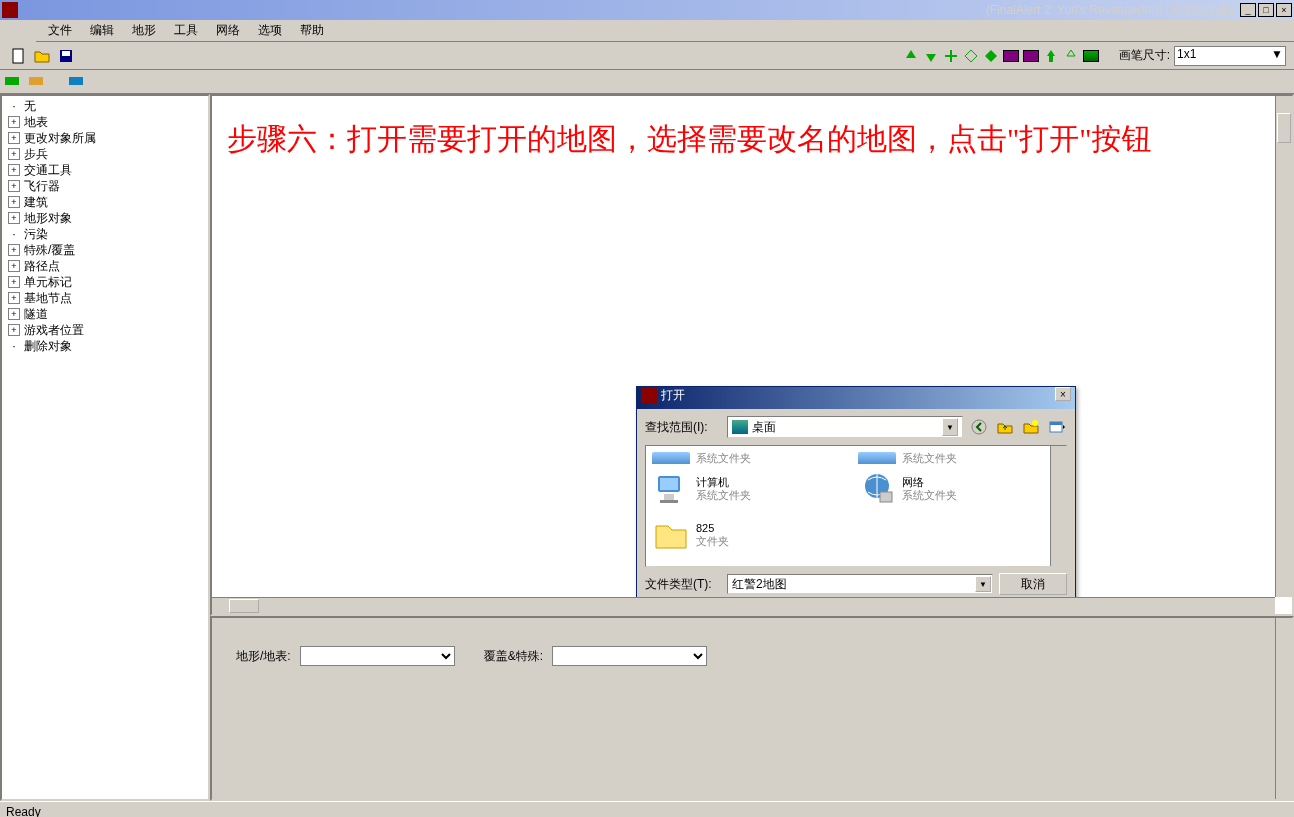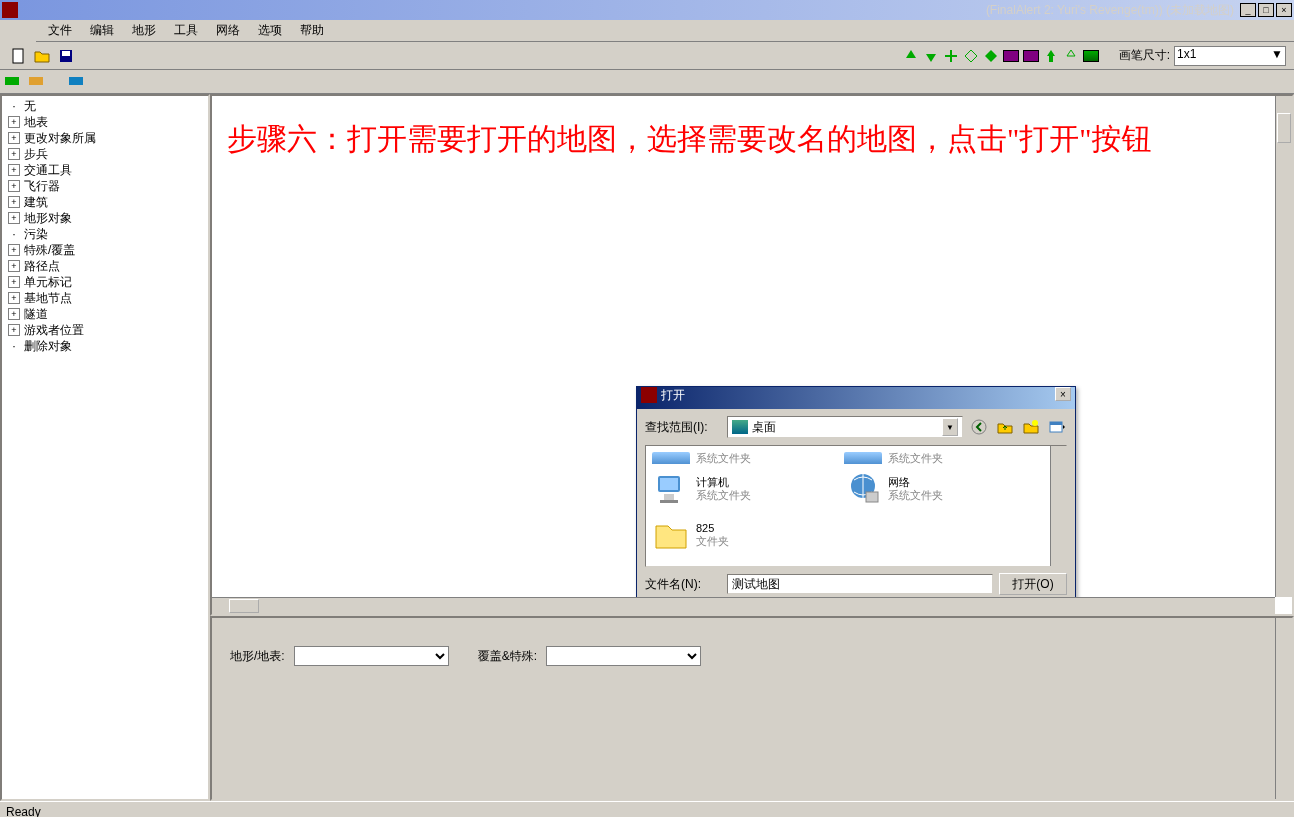--- a/index.html
+++ b/index.html
@@ -26,38 +26,38 @@
 .tree-item .expander { width: 12px; height: 12px; border: 1px solid #808080; display: flex; align-items: center; justify-content: center; font-size: 9px; margin-right: 4px; background: #fff; }
 .tree-item .dash { width: 12px; margin-right: 4px; text-align: center; }
 .canvas-area { flex: 1; display: flex; flex-direction: column; }
 .canvas-main { flex: 1; background: #fff; border: 2px inset #d4d0c8; position: relative; overflow: hidden; }
 .overlay-text { position: absolute; top: 20px; left: 15px; right: 40px; color: #ff0000; font-size: 30px; font-family: "SimSun", serif; line-height: 1.5; }
 .scroll-v { position: absolute; right: 0; top: 0; bottom: 17px; width: 17px; background: #d4d0c8; border-left: 1px solid #808080; }
 .scroll-v .thumb { position: absolute; top: 17px; left: 1px; right: 1px; height: 30px; background: #d4d0c8; border: 1px outset #fff; }
 .scroll-h { position: absolute; bottom: 0; left: 0; right: 17px; height: 17px; background: #d4d0c8; border-top: 1px solid #808080; }
 .scroll-h .thumb-h { position: absolute; left: 17px; top: 1px; bottom: 1px; width: 30px; background: #d4d0c8; border: 1px outset #fff; }
 .bottom-panel { height: 185px; background: #d4d0c8; border: 2px inset #d4d0c8; position: relative; }
-.bottom-controls { position: absolute; top: 28px; left: 18px; display: flex; align-items: center; gap: 9px; }
+.bottom-controls { position: absolute; top: 28px; left: 24px; display: flex; align-items: center; gap: 9px; }
 .bottom-controls label { font-size: 12px; }
 .bottom-controls select { width: 155px; height: 20px; border: 1px solid #808080; background: #fff; }
 .bottom-scroll-v { position: absolute; right: 0; top: 0; bottom: 0; width: 17px; background: #d4d0c8; border-left: 1px solid #808080; }
 .statusbar { height: 20px; background: #d4d0c8; border-top: 1px solid #fff; padding: 2px 6px; display: flex; align-items: center; }
 .file-dialog { position: absolute; top: 290px; left: 424px; width: 440px; background: #d4d0c8; border: 1px solid #0a246a; box-shadow: 2px 2px 4px rgba(0,0,0,0.3); }
 .file-dialog .fd-title { height: 22px; background: linear-gradient(to right, #0a246a, #a6caf0); color: #fff; display: flex; padding: 0 4px; font-size: 12px; }
 .file-dialog .fd-title .fd-icon { width: 16px; height: 16px; background: #8b0000; margin-right: 4px; }
 .file-dialog .fd-title .fd-close { margin-left: auto; width: 16px; height: 14px; background: #d4d0c8; border: 1px outset #fff; color: #000; display: flex; align-items: center; justify-content: center; cursor: pointer; font-size: 10px; }
 .file-dialog .fd-row { display: flex; align-items: center; padding: 7px 8px; gap: 6px; }
 .file-dialog .fd-row label { width: 76px; }
 .file-dialog .fd-lookin { flex: 1; height: 22px; border: 1px inset #d4d0c8; background: #fff; display: flex; align-items: center; padding: 0 4px; gap: 4px; }
 .file-dialog .fd-lookin .desk-icon { width: 16px; height: 14px; background: linear-gradient(#4a8, #068); }
 .file-dialog .fd-lookin .dd-arrow { margin-left: auto; width: 16px; height: 18px; background: #d4d0c8; border: 1px outset #fff; display: flex; align-items: center; justify-content: center; font-size: 8px; }
 .file-dialog .fd-nav-icons { display: flex; gap: 6px; }
 .file-dialog .fd-nav-icons .nav-icon { width: 20px; height: 20px; display: flex; align-items: center; justify-content: center; cursor: pointer; }
 .file-dialog .fd-list { margin: 0 8px; height: 122px; background: #fff; border: 1px inset #d4d0c8; position: relative; overflow: hidden; }
-.file-dialog .fd-list-inner { display: flex; flex-wrap: wrap; padding: 4px; gap: 4px 12px; }
+.file-dialog .fd-list-inner { display: flex; flex-wrap: wrap; padding: 4px; gap: 4px 26px; }
 .file-dialog .fd-item { display: flex; align-items: center; width: 180px; gap: 6px; padding: 2px; }
 .file-dialog .fd-item .item-icon { width: 38px; height: 38px; display: flex; align-items: center; justify-content: center; font-size: 28px; }
 .file-dialog .fd-item .item-text { display: flex; flex-direction: column; font-size: 11px; line-height: 1.2; }
 .file-dialog .fd-item.selected .item-text { background: #0a246a; color: #fff; padding: 1px 2px; }
 .file-dialog .fd-item.partial { height: 14px; overflow: hidden; align-items: flex-start; }
 .file-dialog .fd-item.partial .item-icon { height: 14px; font-size: 12px; }
 .file-dialog .fd-list .fd-scroll { position: absolute; right: 0; top: 0; bottom: 0; width: 16px; background: #d4d0c8; border-left: 1px solid #808080; }
 .file-dialog .fd-bottom { padding: 6px 8px; display: flex; flex-direction: column; gap: 6px; }
 .file-dialog .fd-field-row { display: flex; align-items: center; gap: 6px; }
 .file-dialog .fd-field-row label { width: 76px; }
@@ -324,27 +324,20 @@
                 <div class="item-text">
                   <span>825</span>
                   <span style="color:#888">文件夹</span>
                 </div>
               </div>
             </div>
           <div class="fd-scroll"></div>
         </div>
         <div class="fd-bottom">
           <div class="fd-field-row">
-            <label>文件名(N):</label>
-            <div class="fd-input">
-                <span>测试地图</span>
-              </div>
-            <div class="fd-btn">打开(O)</div>
-          </div>
-          <div class="fd-field-row">
             <label>文件类型(T):</label>
             <div class="fd-select">
               <span>红警2地图</span>
               <div class="dd-arrow">▼</div>
             </div>
             <div class="fd-btn">取消</div>
           </div>
         </div>
       </div>
 

